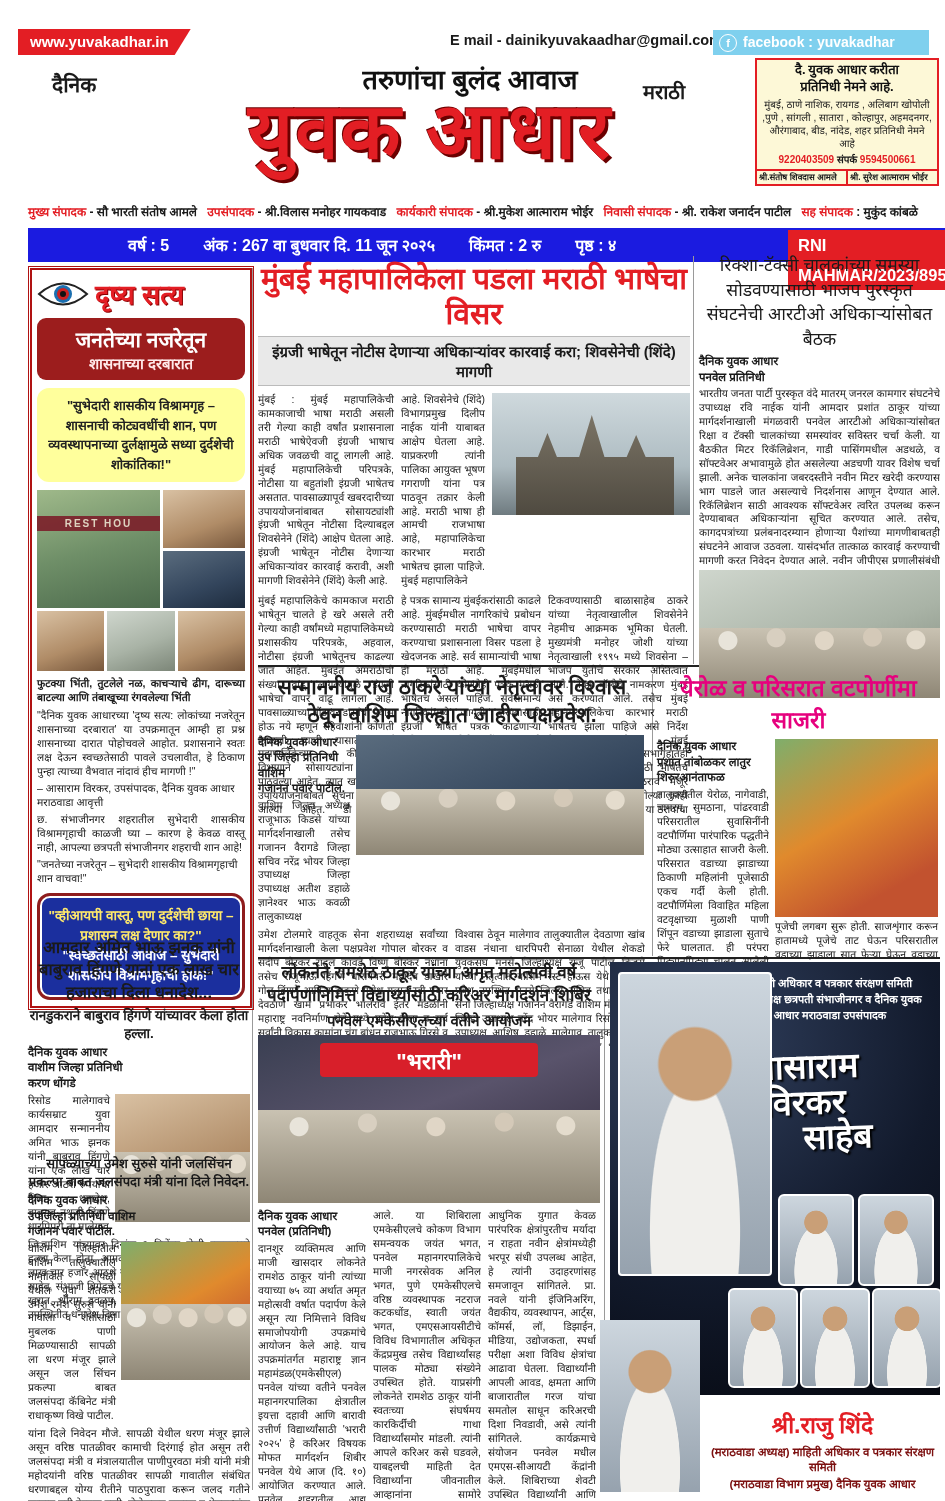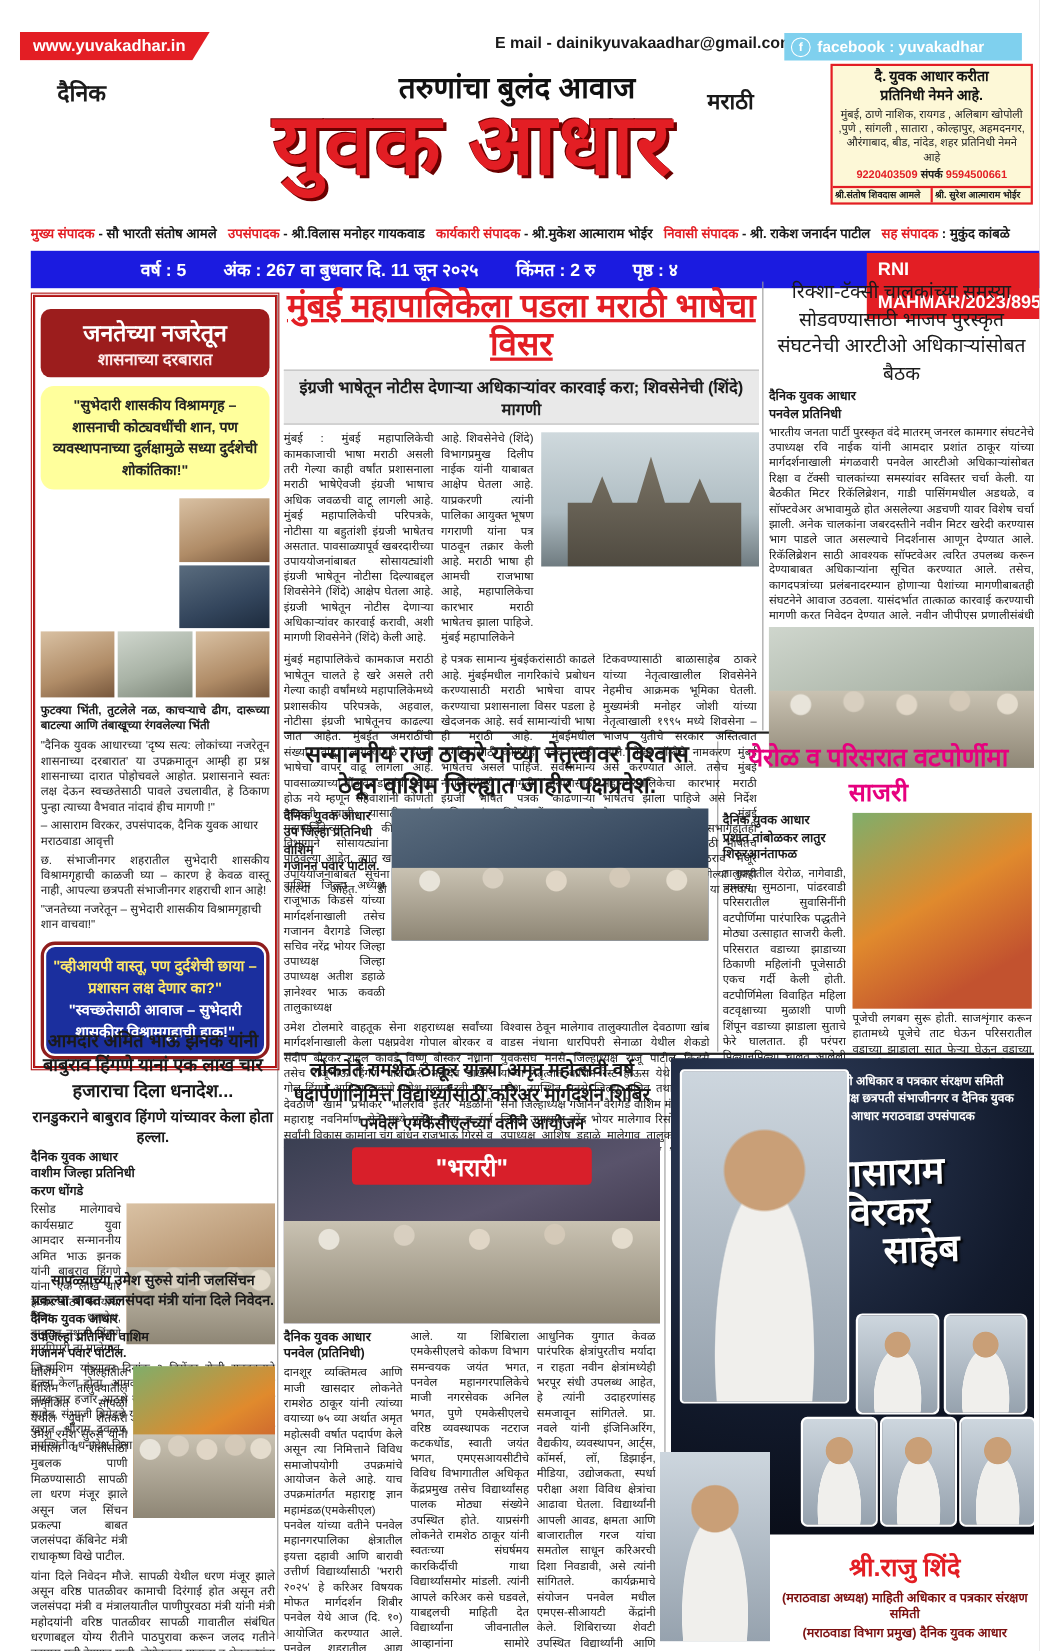--- a/index.html
+++ b/index.html
@@ -85,21 +85,21 @@
         background:linear-gradient(#7b7466,#4f4a40);clip-path:polygon(0 100%,0 42%,14% 42%,20% 18%,26% 42%,
         40% 42%,48% 0,56% 42%,70% 42%,76% 20%,82% 42%,100% 42%,100% 100%);}
   .banner-red{position:absolute;top:8px;left:18%;right:18%;background:#d81f2a;color:#fff;
         font-weight:900;font-size:22px;text-align:center;border-radius:4px;padding:2px 0;}
   .portrait{border-radius:6px;border:2px solid #fff;
         background:radial-gradient(circle at 50% 30%, #c99f77 16%, transparent 17%),
                    radial-gradient(ellipse at 50% 86%, #f0efec 42%, transparent 43%),
                    linear-gradient(#cdd6de,#96a2ae);}
 
   
-  .h-main{font-size:30px;font-weight:900;color:#e31e24;text-align:center;line-height:1.15;text-decoration:underline;}
+  .h-main{font-size:30px;font-weight:900;color:#e31e24;text-align:center;line-height:1.15;}
   .graybar{background:#e9e9e9;border-top:1px solid #bbb;border-bottom:1px solid #bbb;
            font-size:15px;font-weight:bold;text-align:center;padding:4px 2px;}
   .body10{font-size:10.4px;line-height:1.34;}
 
   .h-right{font-size:17.5px;font-weight:400;text-align:center;line-height:1.4;}
   .h-raj{font-size:21px;font-weight:900;text-align:center;line-height:1.35;}
   .h-mag{font-size:23px;font-weight:900;color:#e6007e;text-align:center;}
   .h-car{font-size:17px;font-weight:900;text-align:center;line-height:1.35;}
   .sub-car{font-size:15px;font-weight:900;text-align:center;}
 
@@ -166,26 +166,38 @@
   <div class="abs rnibox" style="left:788px;top:230px;">RNI MAHMAR/2023/89514</div>
 
   <div class="vline" style="left:252px;top:268px;height:1222px;"></div>
   <div class="vline" style="left:693px;top:256px;height:408px;"></div>
   <div class="vline" style="left:652px;top:674px;height:282px;"></div>
   <div class="vline" style="left:604px;top:966px;height:524px;"></div>
   <div class="hline" style="left:258px;top:665px;width:682px;"></div>
   <div class="hline" style="left:258px;top:957px;width:682px;"></div>
 
   <div class="abs redframe" style="left:28px;top:266px;width:208px;">
+    <div class="eyerow">
+      <svg width="52" height="30" viewBox="0 0 52 30">
+        <path d="M2 15 Q26 -6 50 15 Q26 36 2 15 Z" fill="#fff" stroke="#222" stroke-width="2"></path>
+        <circle cx="26" cy="15" r="9" fill="#1b6fb0"></circle>
+        <circle cx="26" cy="15" r="6" fill="#c22"></circle>
+        <circle cx="26" cy="15" r="3" fill="#111"></circle>
+      </svg>
+      <div class="eyetitle">दृष्य सत्य</div>
+    </div>
     <div class="maroonbox" style="margin-top:6px;">
       <div class="t1">जनतेच्या नजरेतून</div>
       <div class="t2">शासनाच्या दरबारात</div>
     </div>
     <div class="yellowbox" style="margin-top:8px;">"सुभेदारी शासकीय विश्रामगृह – शासनाची कोट्यवधींची शान, पण व्यवस्थापनाच्या दुर्लक्षामुळे सध्या दुर्दशेची शोकांतिका!"</div>
     <div class="collage" style="margin-top:8px;">
+      <div class="big ph ph-green">
+        <div class="sign">REST HOU</div>
+      </div>
       <div class="stack">
         <div class="ph ph-warm"></div>
         <div class="ph ph-dark"></div>
       </div>
       <div class="row3">
         <div class="ph ph-warm"></div>
         <div class="ph ph-room"></div>
         <div class="ph ph-warm"></div>
       </div>
     </div>

